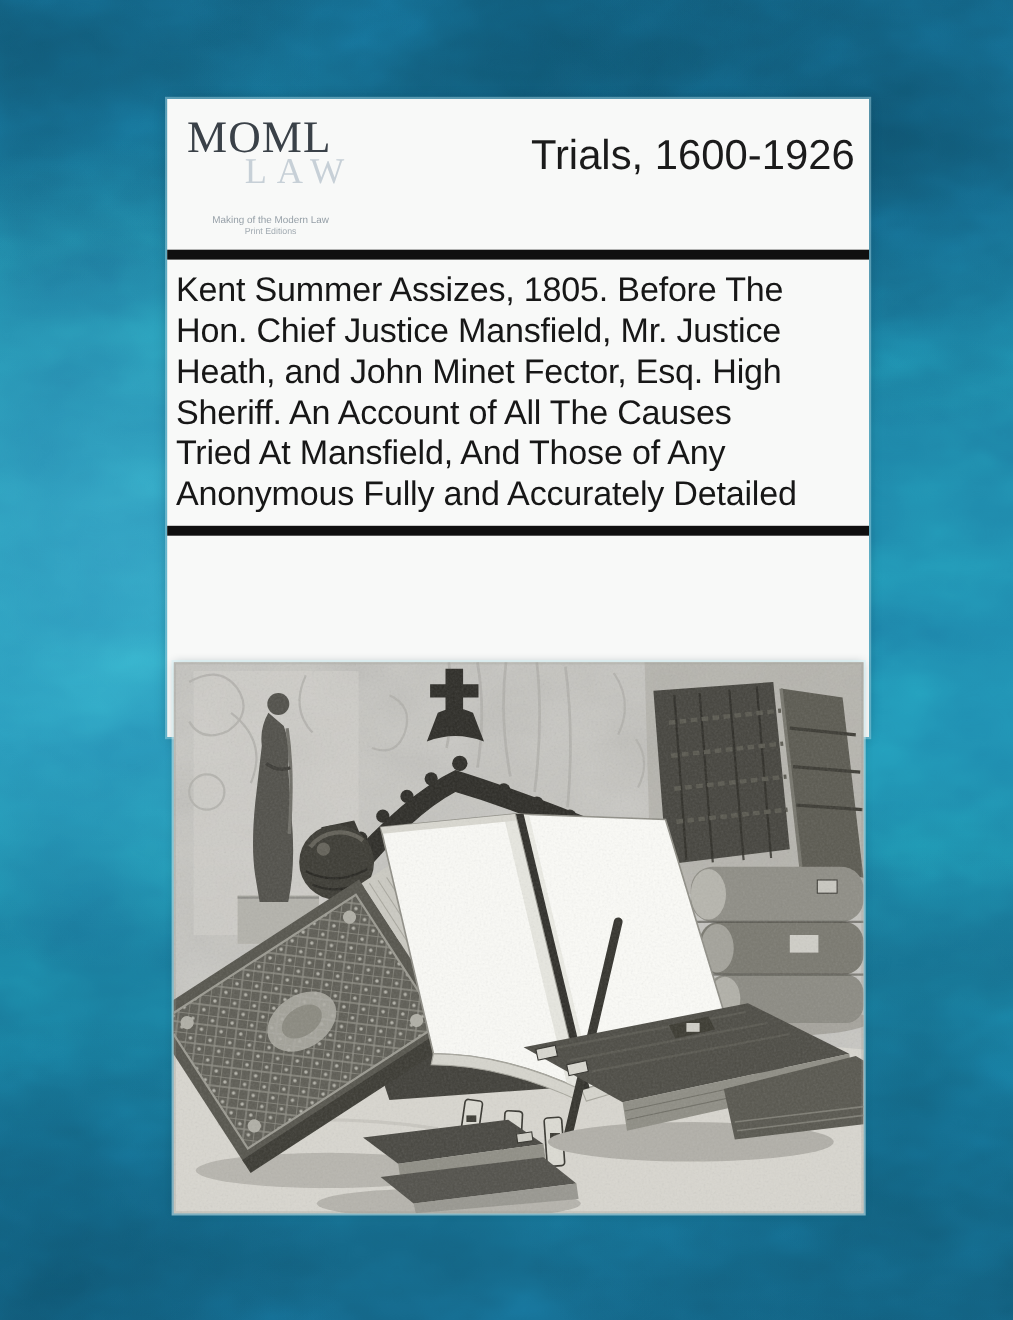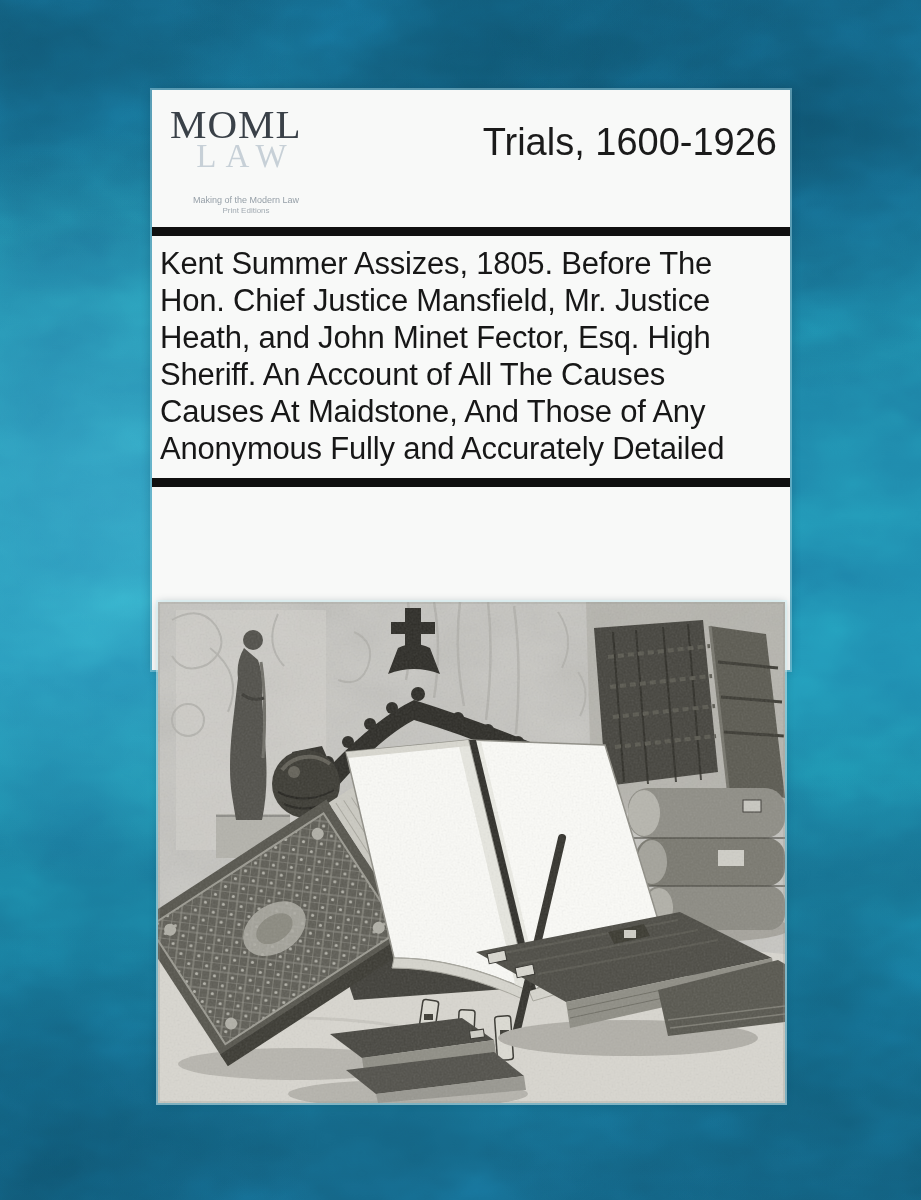--- a/index.html
+++ b/index.html
@@ -30,21 +30,21 @@
   }
   .header{position:relative;height:137px;}
   .logo{position:absolute;left:18px;top:14px;width:152px;text-align:center;}
   .logo-acronym{
     font-family:"Liberation Serif","DejaVu Serif",serif;
     font-size:41px;line-height:40px;letter-spacing:1px;color:#3a4148;text-align:left;
   }
   .logo-ghost{
     font-family:"Liberation Serif","DejaVu Serif",serif;
     font-size:33px;line-height:30px;letter-spacing:9px;color:#c7d0d7;
-    text-align:center;margin-top:-3px;filter:blur(.4px);
+    text-align:right;margin-top:-3px;filter:blur(.4px);
   }
   .logo-tagline{font-size:9px;line-height:11px;color:#959fa7;margin-top:24px;filter:blur(.5px);}
   .logo-edition{font-size:8px;line-height:10px;color:#a2abb2;filter:blur(.5px);}
   .series-title{
     position:absolute;right:13px;top:28px;
     font-size:38px;line-height:48px;color:#1b1b1b;letter-spacing:0;white-space:nowrap;
   }
   .bar{height:9px;background:#101010;}
   .title-section{height:242px;padding:9px 6px 0 8px;box-sizing:border-box;overflow:hidden;}
   .title-line{
@@ -81,21 +81,21 @@
       <div class="logo-edition">Print Editions</div>
     </div>
     <div class="series-title">Trials, 1600-1926</div>
   </div>
   <div class="bar"></div>
   <div class="title-section">
     <div class="title-line">Kent Summer Assizes, 1805. Before The</div>
     <div class="title-line">Hon. Chief Justice Mansfield, Mr. Justice</div>
     <div class="title-line">Heath, and John Minet Fector, Esq. High</div>
     <div class="title-line">Sheriff. An Account of All The Causes</div>
-    <div class="title-line">Causes At Maidstone, And Those of Any</div>
+    <div class="title-line">Tried At Mansfield, And Those of Any</div>
     <div class="title-line">Anonymous Fully and Accurately Detailed</div>
   </div>
   <div class="bar"></div>
 </div>
 
 <div class="engraving">
   <svg width="627" height="501" viewBox="0 0 627 501" role="img" aria-label="Black and white engraving of antique books: an open folio on an ornate gothic carved stand, a statuette, tall leaning volumes and clasped books stacked on a table">
     <defs>
       <pattern id="lat" width="18" height="18" patternUnits="userSpaceOnUse" patternTransform="rotate(40)">
         <rect width="18" height="18" fill="#5d5c54"></rect>

